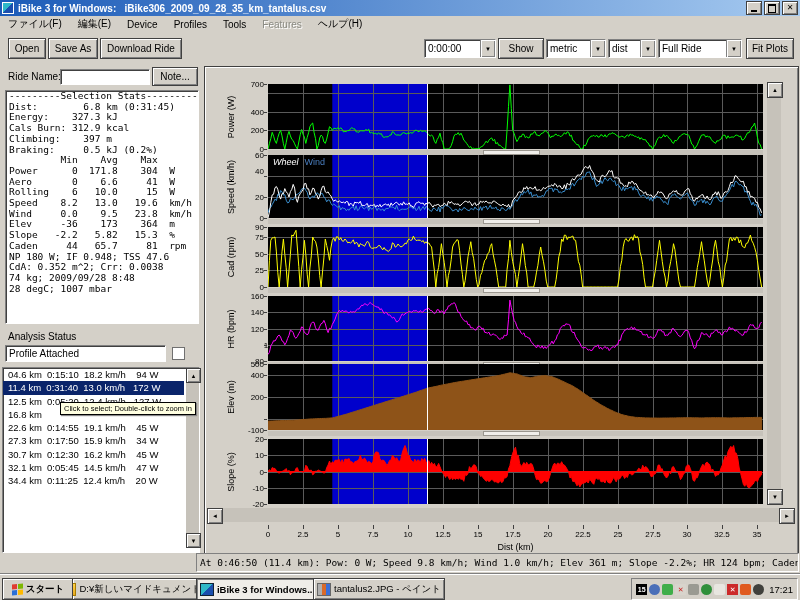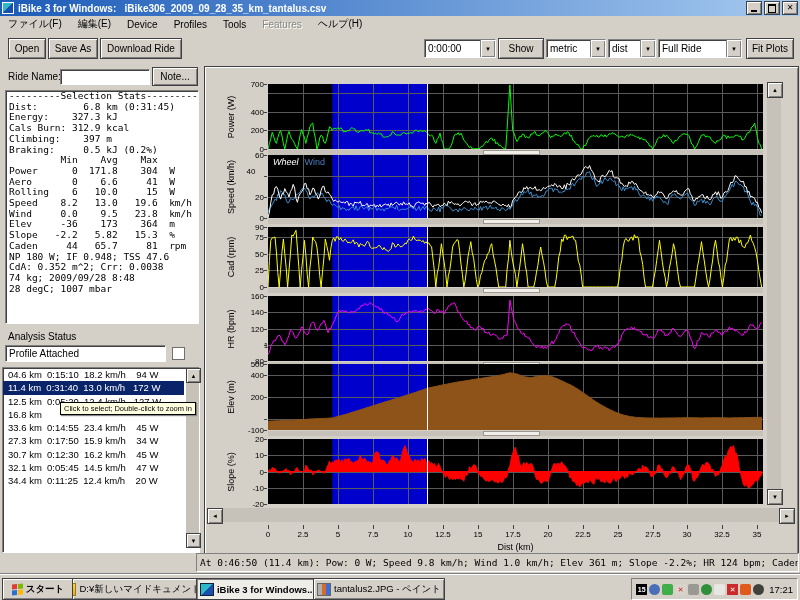--- a/index.html
+++ b/index.html
@@ -156,21 +156,21 @@
 
   <div class="abs" style="left:8px;top:331px;">Analysis Status</div>
   <div class="sunken abs" style="left:5px;top:345px;width:156px;height:15px;padding-left:3px;line-height:15px;"><span>Profile Attached</span></div>
   <div class="abs" style="left:172px;top:347px;width:11px;height:11px;background:#fff;border:1px solid #707070;"></div>
 
   <div id="interval-list" class="abs sunken" style="position: absolute;">
       <div class="int-row pre">04.6 km  0:15:10  18.2 km/h    94 W</div>
       <div class="int-row pre sel">11.4 km  0:31:40  13.0 km/h   172 W</div>
       <div class="int-row pre">12.5 km  0:05:20  12.4 km/h   127 W</div>
       <div class="int-row pre">16.8 km</div>
-      <div class="int-row pre">33.6 km  0:14:55  23.4 km/h    45 W</div>
+      <div class="int-row pre">22.6 km  0:14:55  19.1 km/h    45 W</div>
       <div class="int-row pre">27.3 km  0:17:50  15.9 km/h    34 W</div>
       <div class="int-row pre">30.7 km  0:12:30  16.2 km/h    45 W</div>
       <div class="int-row pre">32.1 km  0:05:45  14.5 km/h    47 W</div>
       <div class="int-row pre">34.4 km  0:11:25  12.4 km/h    20 W</div>
       <div style="position: absolute; right: 0px; top: 0px; width: 13px; height: 180px; background: rgb(198, 194, 186);">
         <div class="scrollbtn" style="position: absolute; left: 0px; top: 0px; width: 13px; height: 13px;">▲</div>
         <div class="scrollbtn" style="position: absolute; left: 0px; bottom: 0px; width: 13px; height: 13px;">▼</div>
       </div>
     </div>
 
@@ -210,21 +210,21 @@
           <path fill="none" stroke="#00ff00" d="M0.0 65.0L1.4 59.5L2.8 54.6L4.2 48.3L5.6 52.2L7.0 56.9L8.4 59.4L9.8 53.6L11.2 49.2L12.6 46.4L14.0 51.9L15.4 59.7L16.8 65.0L18.2 58.6L19.6 51.4L21.0 47.4L22.4 51.9L23.8 55.3L25.2 56.6L26.6 59.8L28.0 62.8L29.4 65.0L30.8 58.0L32.2 50.8L33.6 45.5L35.0 50.3L36.4 53.1L37.8 59.4L39.2 53.4L40.6 48.7L41.9 42.7L43.3 40.2L44.7 39.0L46.1 48.6L47.5 54.6L48.9 65.0L50.3 61.5L51.7 54.0L53.1 51.1L54.5 52.5L55.9 58.0L57.3 59.4L58.7 55.1L60.1 48.9L61.5 42.7L62.9 43.8L64.3 46.4L65.7 44.3L67.1 44.3L68.5 45.2L69.9 43.6L71.3 45.3L72.7 43.7L74.1 45.2L75.5 48.0L76.9 47.4L78.3 47.7L79.7 46.5L81.1 46.8L82.5 44.6L83.9 43.6L85.3 44.8L86.7 44.8L88.1 47.8L89.5 47.9L90.9 48.3L92.3 46.8L93.7 46.8L95.1 46.9L96.5 46.8L97.9 45.5L99.3 46.4L100.7 45.2L102.1 49.1L103.5 48.3L104.9 49.2L106.3 49.7L107.7 49.1L109.1 50.5L110.5 48.8L111.9 50.1L113.3 49.6L114.7 52.6L116.1 53.4L117.5 52.8L118.9 52.9L120.3 52.7L121.7 51.3L123.1 51.0L124.4 47.7L125.8 48.3L127.2 50.5L128.6 51.1L130.0 50.9L131.4 51.2L132.8 51.1L134.2 49.2L135.6 48.6L137.0 49.2L138.4 49.9L139.8 49.2L141.2 49.3L142.6 48.6L144.0 49.2L145.4 48.4L146.8 46.4L148.2 46.2L149.6 47.1L151.0 47.8L152.4 46.1L153.8 47.4L155.2 47.2L156.6 46.9L158.0 47.5L159.4 49.2L160.8 50.7L162.2 52.1L163.6 51.1L165.0 52.4L166.4 57.2L167.8 59.4L169.2 55.4L170.6 53.2L172.0 49.2L173.4 55.5L174.8 58.6L176.2 65.0L177.6 65.0L179.0 65.0L180.4 64.8L181.8 64.1L183.2 61.7L184.6 57.6L186.0 52.1L187.4 50.1L188.8 50.5L190.2 48.6L191.6 51.2L193.0 49.2L194.4 52.2L195.8 56.2L197.2 57.4L198.6 59.4L200.0 61.4L201.4 63.4L202.8 62.6L204.2 65.0L205.6 64.2L206.9 65.0L208.3 64.5L209.7 64.5L211.1 65.0L212.5 63.0L213.9 62.5L215.3 61.6L216.7 59.4L218.1 57.2L219.5 58.8L220.9 56.3L222.3 54.7L223.7 53.9L225.1 56.8L226.5 55.3L227.9 59.9L229.3 58.4L230.7 61.3L232.1 61.2L233.5 62.8L234.9 63.8L236.3 64.7L237.7 65.0L239.1 45.2L240.5 22.4L241.9 0.9L243.3 24.4L244.7 46.4L246.1 49.3L247.5 54.0L248.9 57.6L250.3 55.4L251.7 52.3L253.1 53.0L254.5 50.1L255.9 50.3L257.3 53.6L258.7 52.5L260.1 53.9L261.5 53.5L262.9 49.9L264.3 50.3L265.7 48.3L267.1 47.6L268.5 51.1L269.9 51.2L271.3 52.0L272.7 50.1L274.1 49.2L275.5 48.7L276.9 46.4L278.3 47.5L279.7 48.5L281.1 50.9L282.5 53.9L283.9 52.0L285.3 52.5L286.7 50.7L288.1 50.1L289.4 51.6L290.8 51.2L292.2 52.6L293.6 52.0L295.0 50.8L296.4 48.7L297.8 50.2L299.2 47.8L300.6 48.3L302.0 52.2L303.4 51.2L304.8 56.4L306.2 57.1L307.6 59.4L309.0 60.7L310.4 60.7L311.8 63.7L313.2 65.0L314.6 65.0L316.0 61.2L317.4 61.8L318.8 58.9L320.2 55.0L321.6 53.9L323.0 52.1L324.4 52.1L325.8 51.3L327.2 52.7L328.6 51.1L330.0 53.1L331.4 53.0L332.8 50.7L334.2 51.2L335.6 52.9L337.0 50.7L338.4 53.2L339.8 51.4L341.2 49.8L342.6 50.1L344.0 48.7L345.4 49.4L346.8 49.8L348.2 51.1L349.6 52.0L351.0 53.2L352.4 52.8L353.8 52.1L355.2 52.7L356.6 53.9L358.0 52.0L359.4 51.0L360.8 52.3L362.2 50.0L363.6 51.1L365.0 50.9L366.4 52.3L367.8 52.2L369.2 53.6L370.6 52.9L371.9 55.3L373.3 53.6L374.7 55.5L376.1 55.7L377.5 55.7L378.9 58.2L380.3 59.1L381.7 62.1L383.1 62.0L384.5 65.0L385.9 62.6L387.3 60.9L388.7 56.7L390.1 54.3L391.5 52.9L392.9 54.1L394.3 52.9L395.7 50.5L397.1 53.0L398.5 51.1L399.9 52.5L401.3 54.5L402.7 55.4L404.1 58.3L405.5 59.4L406.9 56.3L408.3 56.8L409.7 55.5L411.1 52.8L412.5 52.0L413.9 50.7L415.3 49.9L416.7 49.7L418.1 50.7L419.5 50.1L420.9 51.6L422.3 55.5L423.7 60.1L425.1 61.1L426.5 65.0L427.9 63.0L429.3 60.9L430.7 57.3L432.1 54.1L433.5 51.1L434.9 50.9L436.3 50.7L437.7 53.1L439.1 52.0L440.5 52.9L441.9 52.8L443.3 55.4L444.7 57.3L446.1 58.2L447.5 59.4L448.9 56.7L450.3 57.2L451.7 55.6L453.1 55.2L454.4 52.0L455.8 51.1L457.2 51.4L458.6 54.7L460.0 51.8L461.4 53.9L462.8 53.2L464.2 52.9L465.6 53.3L467.0 51.6L468.4 51.1L469.8 51.5L471.2 52.5L472.6 52.1L474.0 56.0L475.4 55.7L476.8 54.1L478.2 51.3L479.6 48.7L481.0 48.8L482.4 46.4L483.8 43.0L485.2 42.0L486.6 39.0L488.0 45.4L489.4 53.1L490.8 59.4L492.2 60.5L493.6 65.0" stroke-width="1"></path>
           <line x1="0" y1="65.5" x2="495" y2="65.5" stroke="#66ccff" stroke-width="1" shape-rendering="crispEdges"></line>
           <line x1="159.5" y1="0" x2="159.5" y2="65" stroke="#ffffff" stroke-width="1" shape-rendering="crispEdges"></line>
         </svg>
         <div class="strip" style="left: 63px; top: 83px; width: 495px; height: 5px;">
           <div class="stripthumb" style="left: 215px; top: 0px; width: 55px; height: 3px;"></div>
         </div>
         <div class="ytitle" style="left: -4px; top: 113.5px; width: 60px;">Speed (km/h)</div>
         <div class="ytick" style="left: 33px; top: 84px;">60</div>
         <div style="position: absolute; left: 59px; top: 88px; width: 3px; height: 1px; background: rgb(64, 64, 64);"></div>
-        <div class="ytick" style="left: 33px; top: 100px; text-align: center;">40</div>
+        <div class="ytick" style="left: 33px; top: 100px;">40</div>
         <div style="position: absolute; left: 59px; top: 109px; width: 3px; height: 1px; background: rgb(64, 64, 64);"></div>
         <div class="ytick" style="left: 33px; top: 126px;">20</div>
         <div style="position: absolute; left: 59px; top: 130px; width: 3px; height: 1px; background: rgb(64, 64, 64);"></div>
         <div class="ytick" style="left: 33px; top: 147px;">0</div>
         <div style="position: absolute; left: 59px; top: 151px; width: 3px; height: 1px; background: rgb(64, 64, 64);"></div>
         <svg width="495" height="63" style="position: absolute; left: 63px; top: 88px;">
           <rect width="495" height="63" fill="#000000"></rect>
           <rect x="64.3" y="0" width="95.1" height="63" fill="#0000cc"></rect>
           <line x1="35.5" y1="0" x2="35.5" y2="63" stroke="#5a5a5a" stroke-width="1" shape-rendering="crispEdges"></line>
           <line x1="70.5" y1="0" x2="70.5" y2="63" stroke="#5a5a5a" stroke-width="1" shape-rendering="crispEdges"></line>

